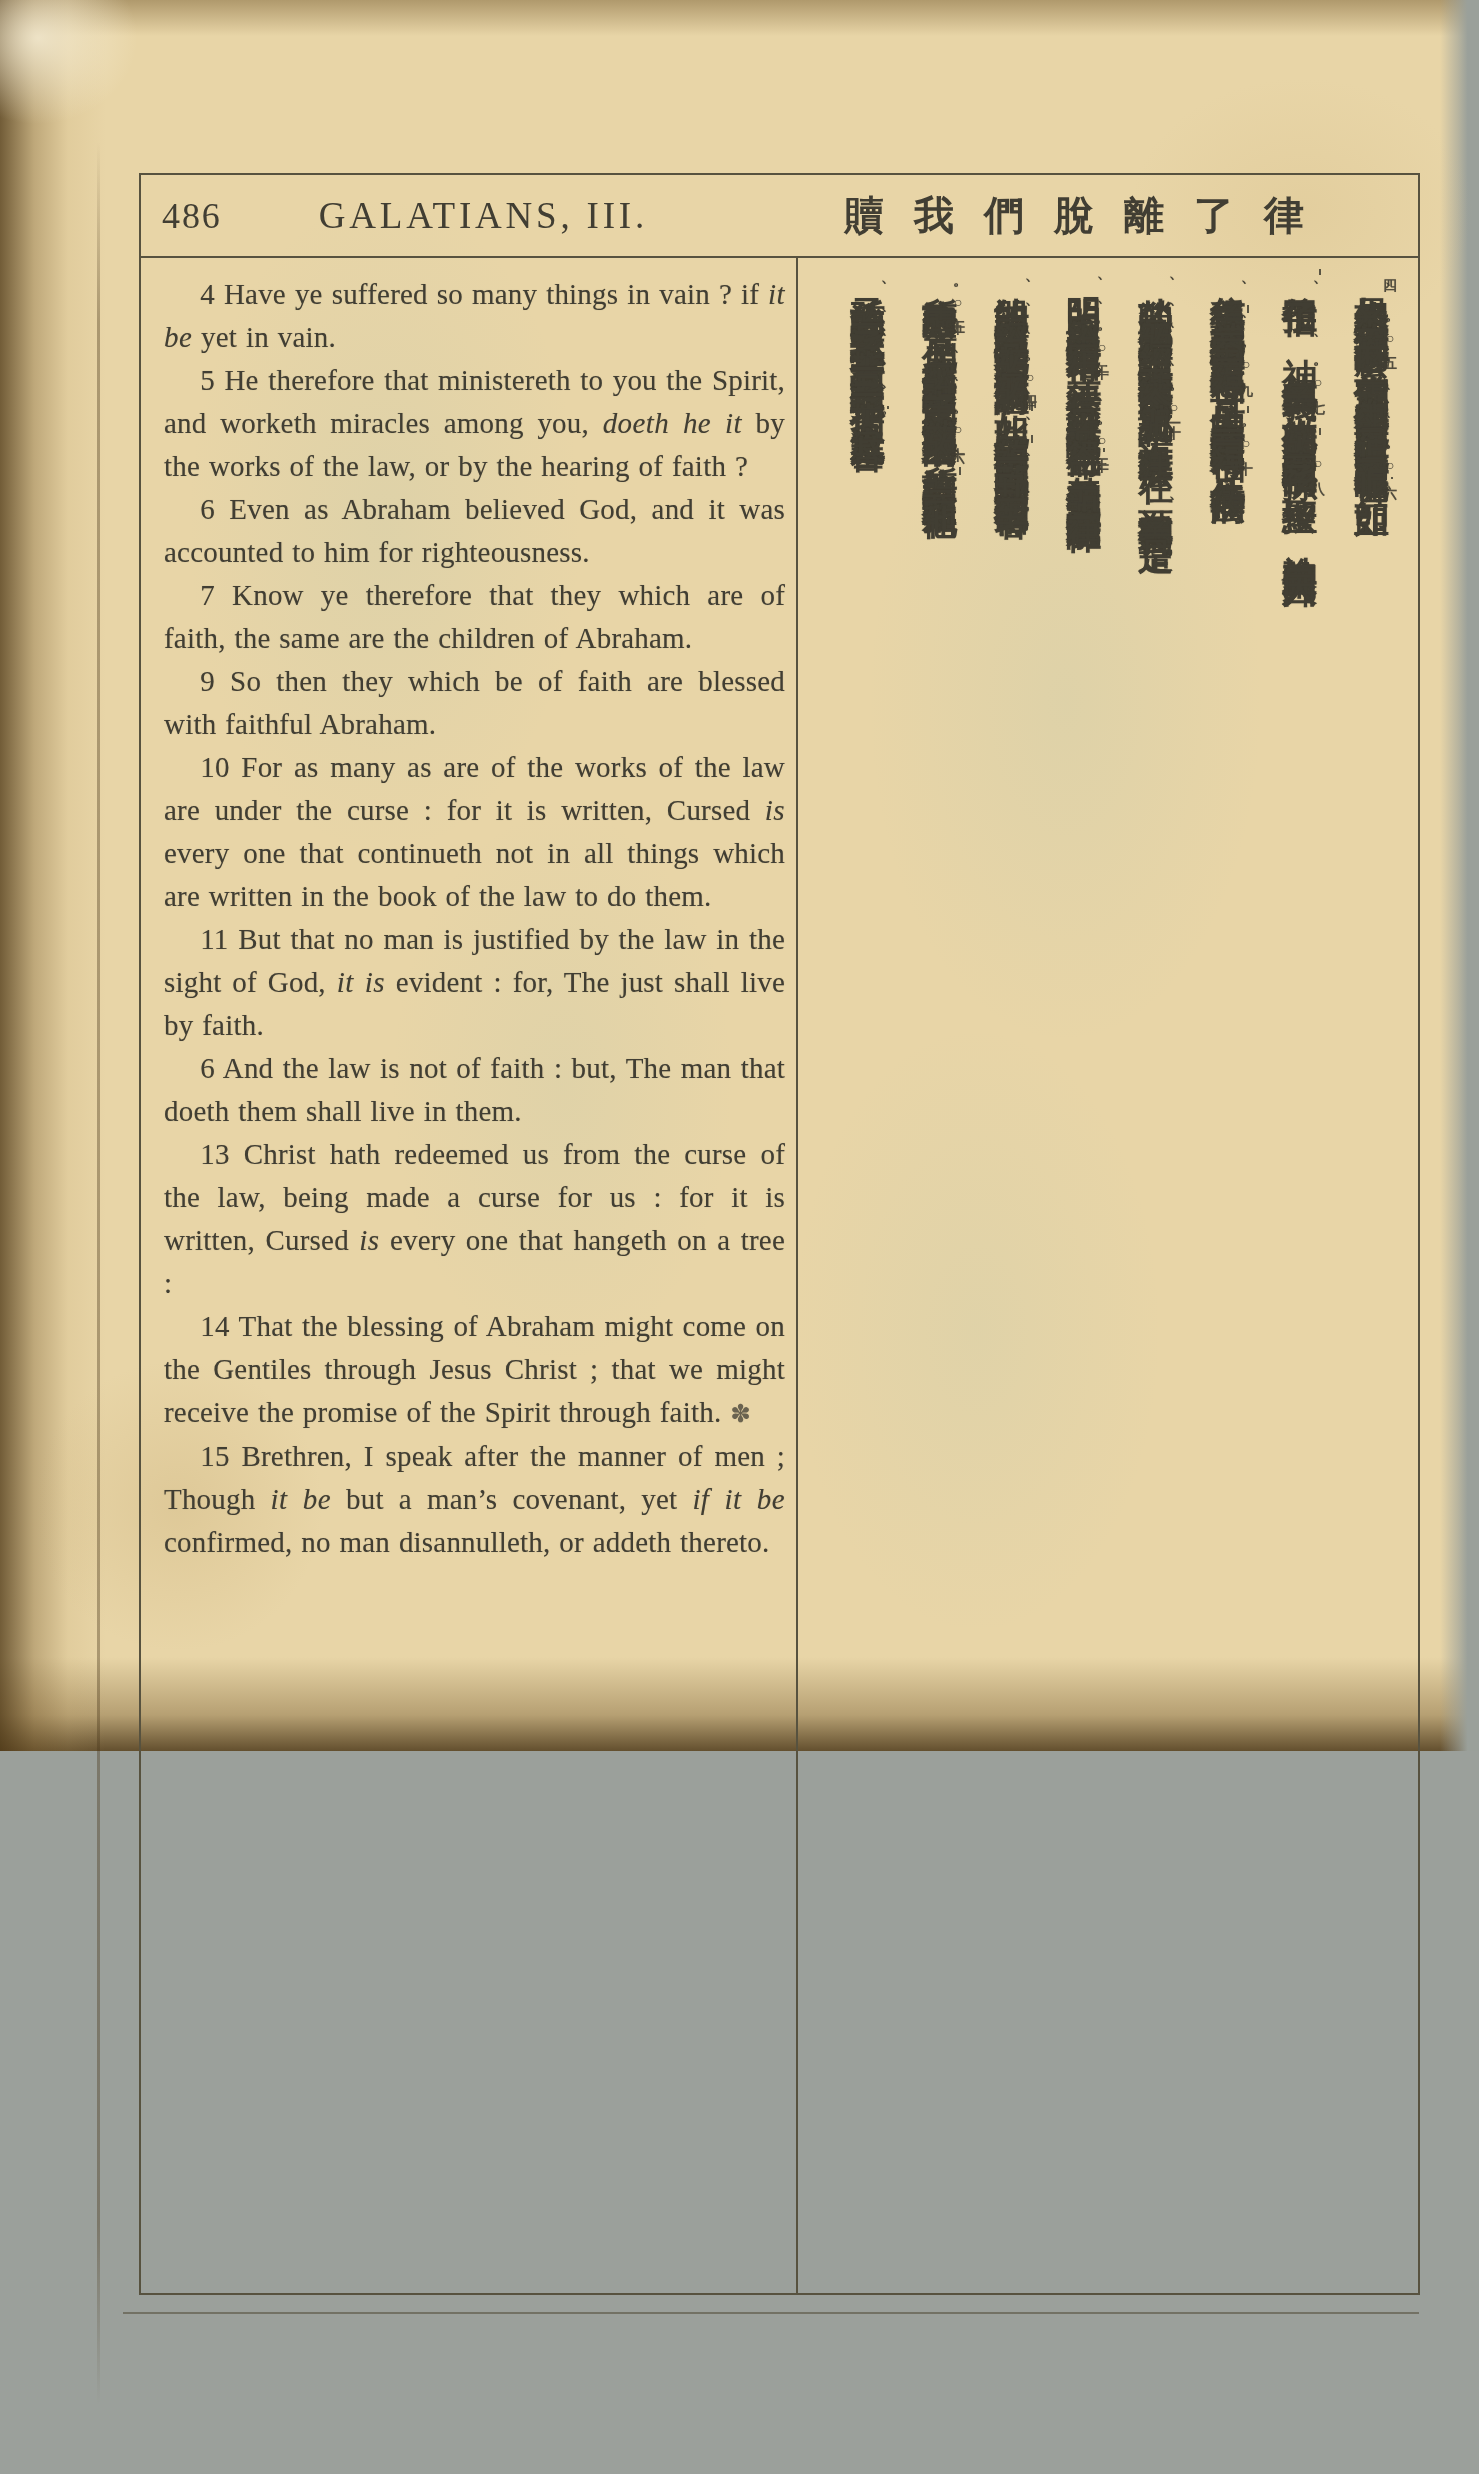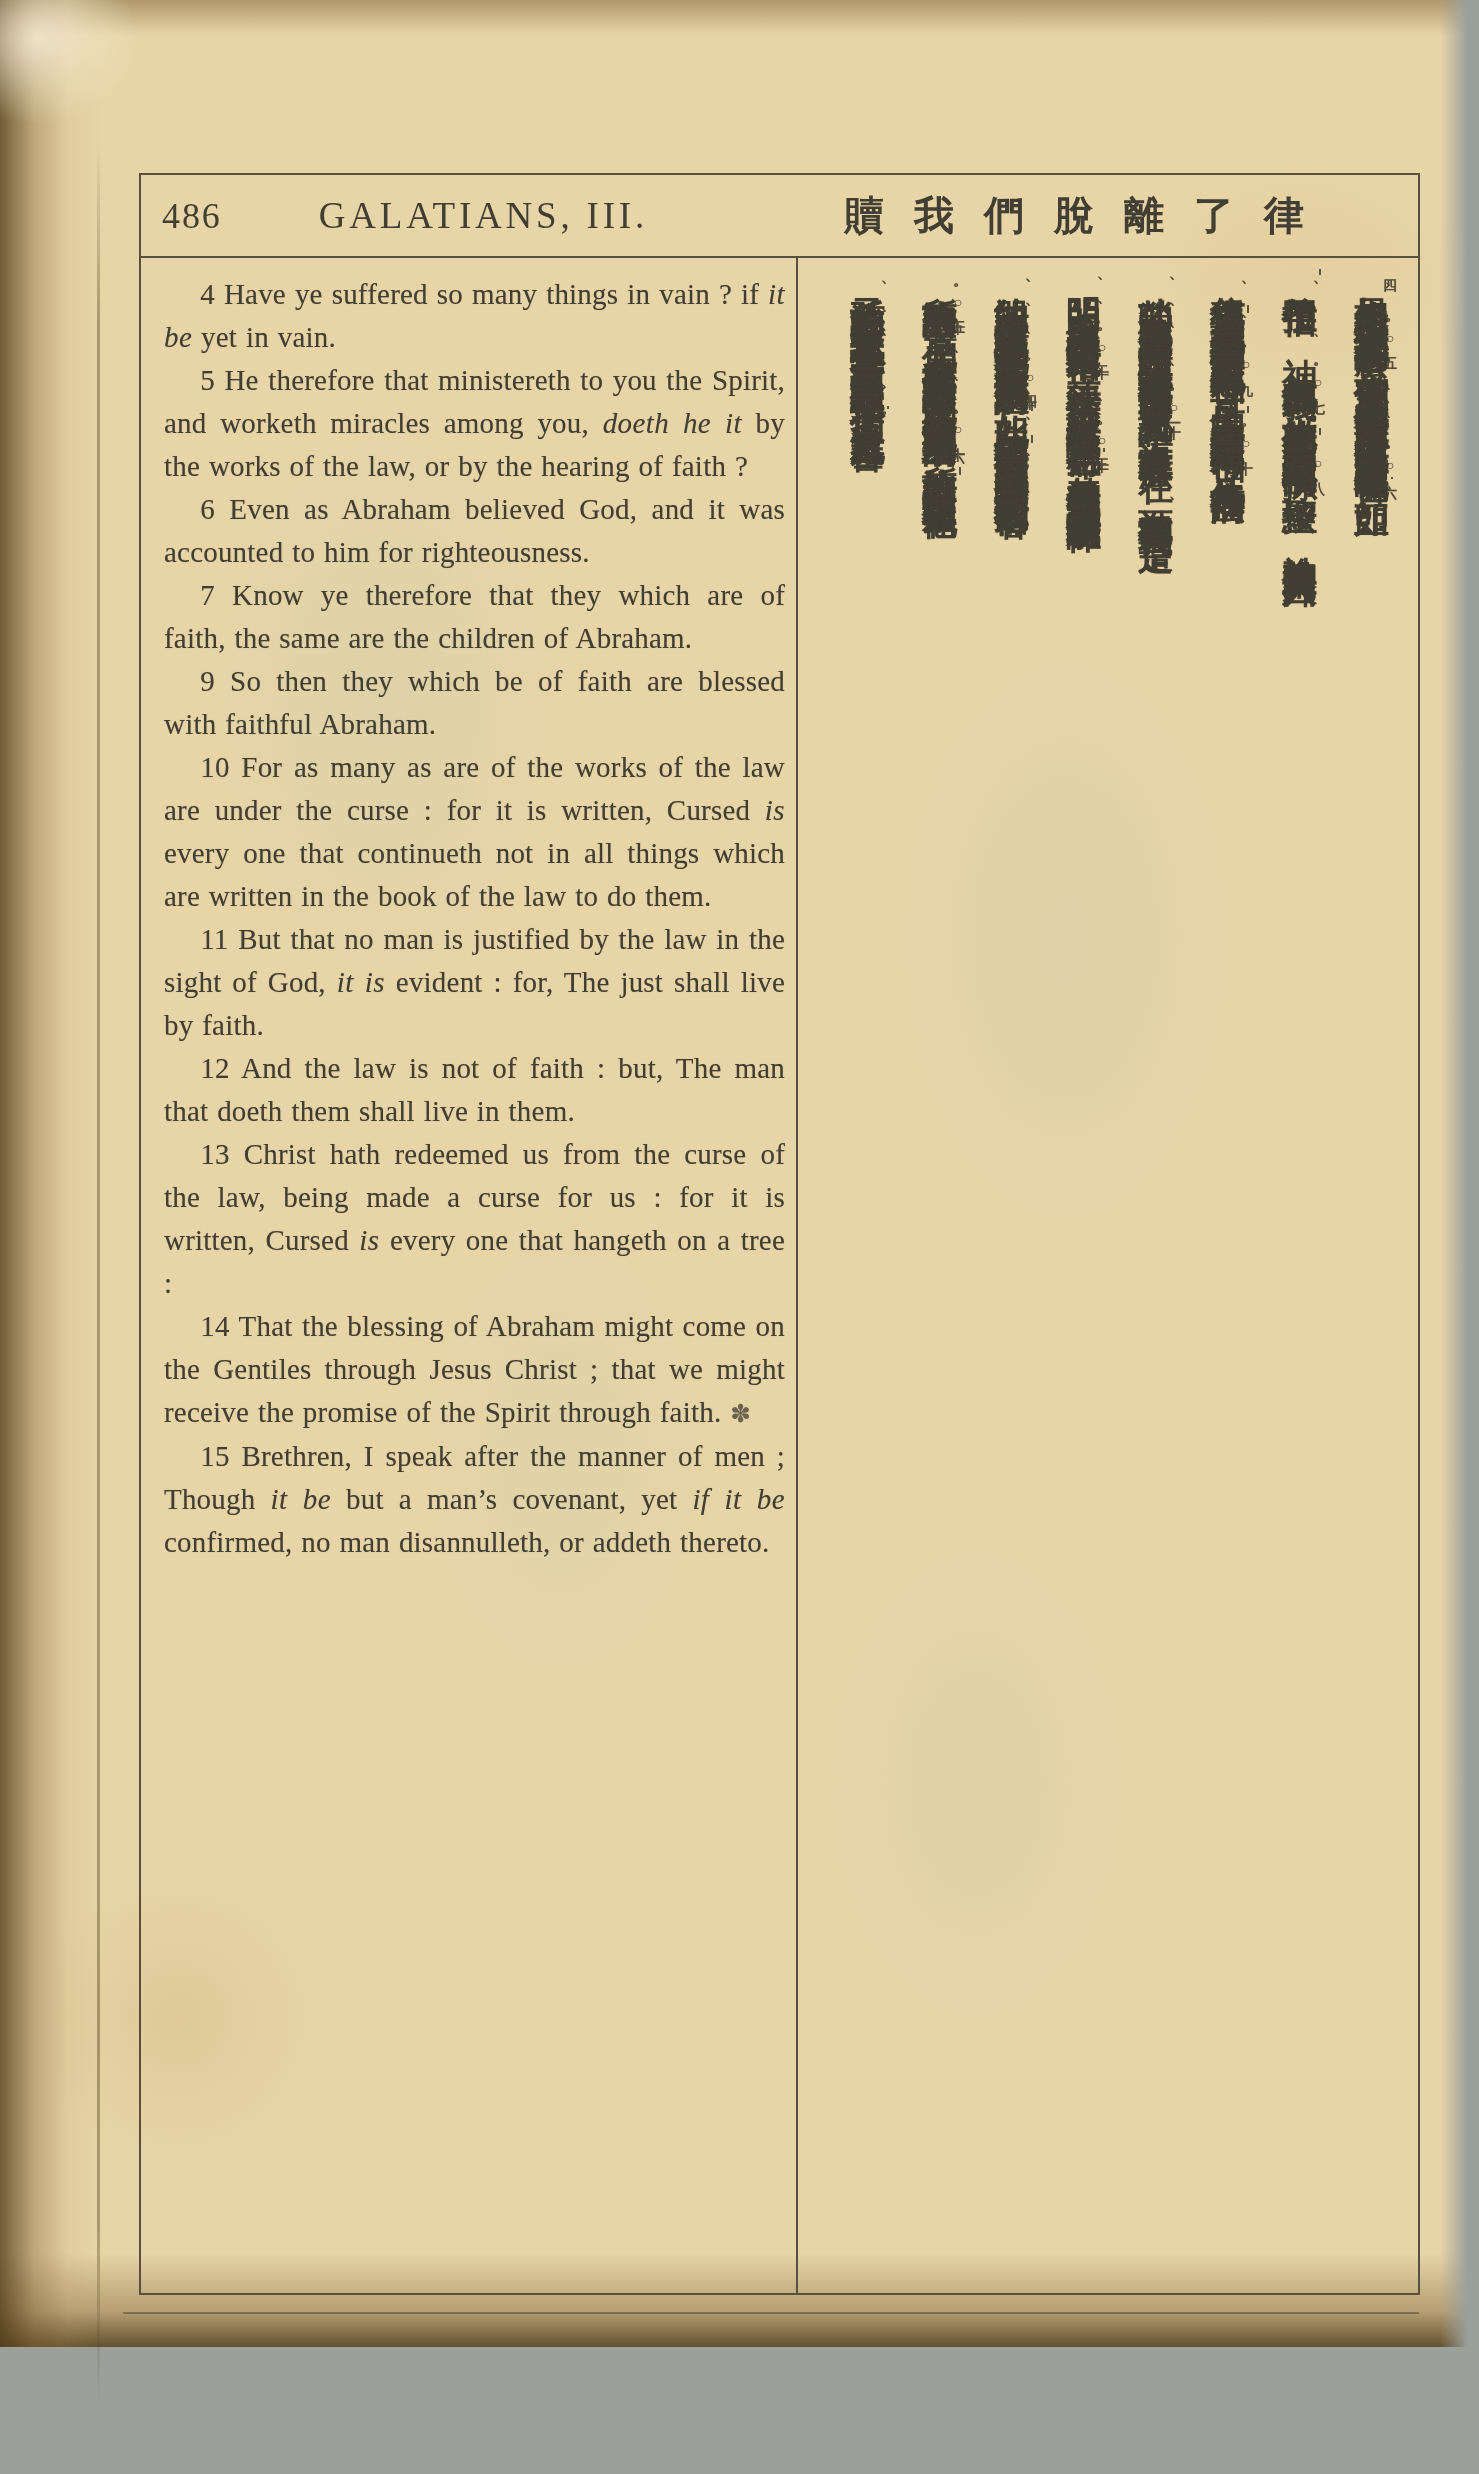--- a/index.html
+++ b/index.html
@@ -6,21 +6,21 @@
     --paper:#e8d5a7; --ink:#413e33; --rule:#57523f; --faded:#6b655231;
   }
   *{box-sizing:border-box;}
   html,body{margin:0;padding:0;}
   body{
     width:1480px;height:2475px;overflow:hidden;
     font-family:"Liberation Serif","DejaVu Serif",serif;
     background:#9ba09b;
   }
   .scan{
-    position:relative;width:1480px;height:2347px;
+    position:relative;width:1480px;height:1751px;
     background:
       radial-gradient(142px 123px at 38px 38px, rgba(245,236,211,.85), rgba(245,236,211,0) 70%),
       linear-gradient(to right, rgba(80,58,24,.78), rgba(122,94,48,.38) 34px, rgba(182,152,95,.14) 68px, rgba(0,0,0,0) 106px),
       linear-gradient(to left, #9aa09a 0 12.3px, rgba(154,160,154,.65) 21px, rgba(154,160,154,0) 40px),
       linear-gradient(to top, rgba(70,50,20,.82), rgba(113,86,42,.42) 36px, rgba(0,0,0,0) 94px),
       linear-gradient(to bottom, rgba(120,94,50,.5), rgba(0,0,0,0) 36px),
       #e8d5a7;
   }
   
   .scan::before{
@@ -104,21 +104,21 @@
     <div class="cols">
       <div class="col-en">
         <div id="english-verses">
             <p class="verse">4 Have ye suffered so many things in vain ? if <i>it be</i> yet in vain.</p>
             <p class="verse">5 He therefore that ministereth to you the Spirit, and worketh miracles among you, <i>doeth he it</i> by the works of the law, or by the hearing of faith ?</p>
             <p class="verse">6 Even as Abraham believed God, and it was accounted to him for righteousness.</p>
             <p class="verse">7 Know ye therefore that they which are of faith, the same are the children of Abraham.</p>
             <p class="verse">9 So then they which be of faith are blessed with faithful Abraham.</p>
             <p class="verse">10 For as many as are of the works of the law are under the curse : for it is written, Cursed <i>is</i> every one that continueth not in all things which are written in the book of the law to do them.</p>
             <p class="verse">11 But that no man is justified by the law in the sight of God, <i>it is</i> evident : for, The just shall live by faith.</p>
-            <p class="verse">12 And the law is not of faith : but, The man that doeth them shall live in them.</p>
+            <p class="verse">6 And the law is not of faith : but, The man that doeth them shall live in them.</p>
             <p class="verse">13 Christ hath redeemed us from the curse of the law, being made a curse for us : for it is written, Cursed <i>is</i> every one that hangeth on a tree :</p>
             <p class="verse">14 That the blessing of Abraham might come on the Gentiles through Jesus Christ ; that we might receive the promise of the Spirit through faith. <span class="orn">✽</span></p>
             <p class="verse">15 Brethren, I speak after the manner of men ; Though <i>it be</i> but a man’s covenant, yet <i>if it be</i> confirmed, no man disannulleth, or addeth thereto.</p>
           </div>
       </div>
       <div class="col-zh">
         <div class="zh-cols" id="chinese-columns">
             <div class="ccol"><span class="vm">四</span>如果終久無益<span class="punc">、</span>你們豈不徒受許多的苦麼<span class="punc">。</span><span class="vm">○五</span>賞你們聖靈<span class="punc">、</span>在你們中間行異能<span class="punc">、</span>是因遵行律法呢<span class="punc">、</span>還是因聽信福音呢<span class="punc">。</span><span class="vm">○六</span>卽如<span class="pn">亞</span></div>
             <div class="ccol"><span class="pn">伯拉罕</span>信了<span class="punc">、</span>　神<span class="punc">、</span>他的信便稱爲義<span class="punc">。</span><span class="vm">○七</span>從此你們可知信主的人<span class="punc">、</span>緫是<span class="pn">亞伯拉罕</span>的子孫<span class="punc">、</span><span class="vm">○八</span>按聖經<span class="punc">、</span>　神豫知將來要叫異邦人因</div>
             <div class="ccol">信得稱爲義<span class="punc">、</span>就先傳福音給<span class="pn">亞伯拉罕</span><span class="punc">、</span>說萬國必因你得福<span class="punc">。</span><span class="vm">○九</span>可見信主的人<span class="punc">、</span>與信主的<span class="pn">亞伯拉罕</span>一同得福<span class="punc">。</span><span class="vm">○十</span>凡倚靠行律法的</div>

